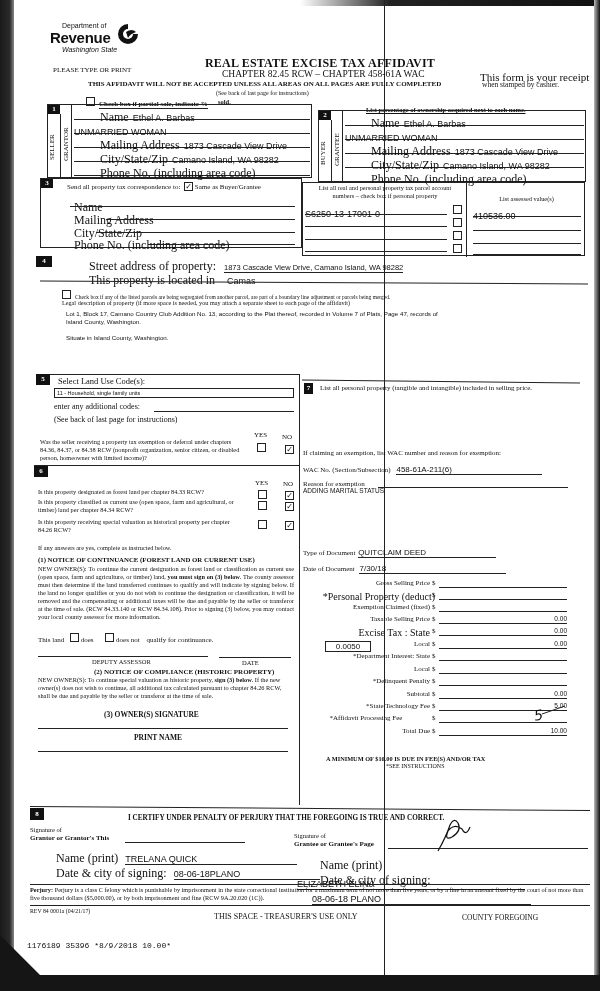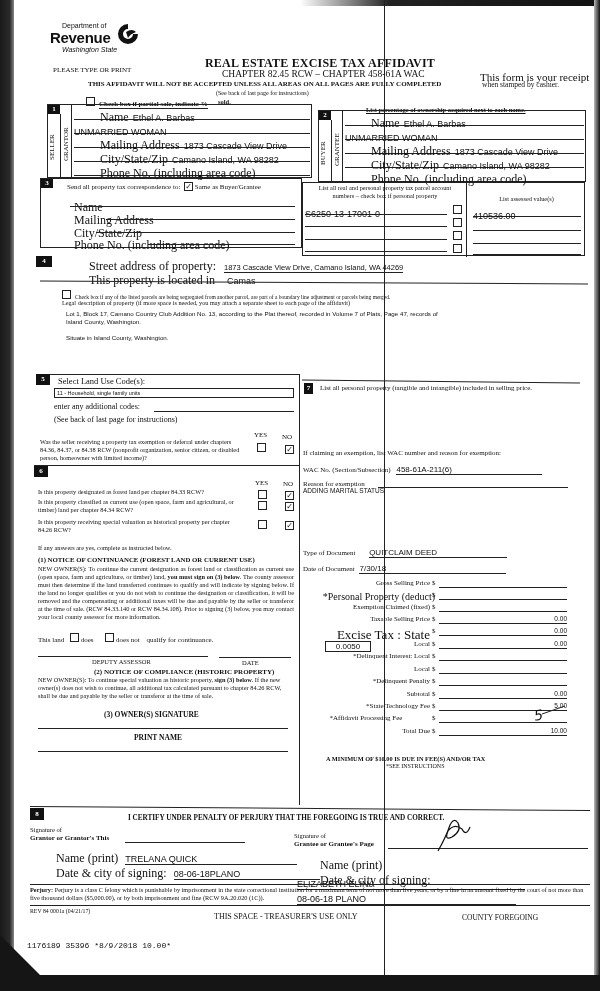--- a/index.html
+++ b/index.html
@@ -164,21 +164,21 @@
   <div class="abs small" style="left:166px;top:12px;width:115px;text-align:center;">List assessed value(s)</div>
   <div class="abs uline" style="left:170px;top:22px;width:108px;height:12px;"><span class="val">410536.00</span></div>
   <div class="abs uline" style="left:170px;top:36px;width:108px;height:12px;"><span class="val"></span></div>
   <div class="abs uline" style="left:170px;top:49px;width:108px;height:12px;"><span class="val"></span></div>
   <div class="abs uline" style="left:170px;top:60px;width:108px;height:12px;"><span class="val"></span></div>
 </div>
 
 <div class="abs secnum" style="left:36px;top:256px;width:16px;height:11px;line-height:11px;">4</div>
 <div class="abs" style="left:63px;top:256px;">
   <span class="lbl">Street address of property:</span>
-  <span class="uline" style="font-size:7.5px;font-family:'Liberation Sans',sans-serif;margin-left:4px;">1873 Cascade View Drive, Camano Island, WA 44269</span>
+  <span class="uline" style="font-size:7.5px;font-family:'Liberation Sans',sans-serif;margin-left:4px;">1873 Cascade View Drive, Camano Island, WA 98282</span>
 </div>
 <div class="abs" style="left:63px;top:270px;">
   <span class="lbl">This property is located in</span>
   <span class="val" style="margin-left:8px;">Camas</span>
 </div>
 <div class="abs hr" style="left:40px;top:282px;width:548px;transform:rotate(0.3deg);"></div>
 <div class="abs" style="left:62px;top:285px;">
   <span class="cb"></span>
   <span class="tiny">Check box if any of the listed parcels are being segregated from another parcel, are part of a boundary line adjustment or parcels being merged.</span>
 </div>
@@ -261,21 +261,21 @@
   <div class="abs" style="left:1px;top:82px;font-size:7px;">
     <span>WAC No. (Section/Subsection)</span>
     <span class="val uline" style="margin-left:4px;padding-right:90px;font-size:8px;">458-61A-211(6)</span>
   </div>
   <div class="abs" style="left:1px;top:97px;font-size:7px;">Reason for exemption</div>
   <div class="abs hr" style="left:76px;top:104px;width:190px;"></div>
   <div class="abs sans" style="left:1px;top:104px;font-size:6.5px;">ADDING MARITAL STATUS</div>
 
   <div class="abs" style="left:1px;top:165px;font-size:7px;">
     <span>Type of Document</span>
-    <span class="val uline" style="margin-left:12px;padding-right:70px;font-size:8px;">QUITCLAIM DEED</span>
+    <span class="val uline" style="margin-left:1px;padding-right:70px;font-size:8px;">QUITCLAIM DEED</span>
   </div>
   <div class="abs" style="left:1px;top:181px;font-size:7px;">
     <span>Date of Document</span>
     <span class="val uline" style="margin-left:3px;padding-right:120px;font-size:8px;">7/30/18</span>
   </div>
 
   <div class="abs box sans" style="left:23px;top:258px;width:46px;height:11px;font-size:8px;line-height:9px;text-align:center;">0.0050</div>
 
   <div class="abs" style="left:0;top:196px;width:266px;">
     <div class="abs right" style="left:0;top:0;width:128px;font-size:7px;">Gross Selling Price</div>
@@ -287,29 +287,29 @@
     <div class="abs uline right sans" style="left:137px;top:12px;width:128px;height:9px;font-size:6.5px;"></div>
 
     <div class="abs right" style="left:0;top:24px;width:128px;font-size:7px;">Exemption Claimed (fixed)</div>
     <div class="abs" style="left:130px;top:24px;font-size:7px;">$</div>
     <div class="abs uline right sans" style="left:137px;top:24px;width:128px;height:9px;font-size:6.5px;"></div>
 
     <div class="abs right" style="left:0;top:36px;width:128px;font-size:7px;">Taxable Selling Price</div>
     <div class="abs" style="left:130px;top:36px;font-size:7px;">$</div>
     <div class="abs uline right sans" style="left:137px;top:36px;width:128px;height:9px;font-size:6.5px;">0.00</div>
 
-    <div class="abs right" style="left:0;top:48px;width:128px;font-size:13px;">Excise Tax : State</div>
+    <div class="abs right" style="left:0;top:48px;width:128px;font-size:10px;">Excise Tax : State</div>
     <div class="abs" style="left:130px;top:48px;font-size:7px;">$</div>
     <div class="abs uline right sans" style="left:137px;top:48px;width:128px;height:9px;font-size:6.5px;">0.00</div>
 
     <div class="abs right" style="left:0;top:61px;width:128px;font-size:7px;">Local</div>
     <div class="abs" style="left:130px;top:61px;font-size:7px;">$</div>
     <div class="abs uline right sans" style="left:137px;top:61px;width:128px;height:9px;font-size:6.5px;">0.00</div>
 
-    <div class="abs right" style="left:0;top:73px;width:128px;font-size:7px;">*Delinquent Interest: Local</div>
+    <div class="abs right" style="left:0;top:73px;width:128px;font-size:7px;">*Department Interest: State</div>
     <div class="abs" style="left:130px;top:73px;font-size:7px;">$</div>
     <div class="abs uline right sans" style="left:137px;top:73px;width:128px;height:9px;font-size:6.5px;"></div>
 
     <div class="abs right" style="left:0;top:86px;width:128px;font-size:7px;">Local</div>
     <div class="abs" style="left:130px;top:86px;font-size:7px;">$</div>
     <div class="abs uline right sans" style="left:137px;top:86px;width:128px;height:9px;font-size:6.5px;"></div>
 
     <div class="abs right" style="left:0;top:98px;width:128px;font-size:7px;">*Delinquent Penalty</div>
     <div class="abs" style="left:130px;top:98px;font-size:7px;">$</div>
     <div class="abs uline right sans" style="left:137px;top:98px;width:128px;height:9px;font-size:6.5px;"></div>
@@ -362,21 +362,21 @@
 <svg class="abs" style="left:428px;top:815px;" width="50" height="42" viewBox="0 0 50 42">
   <path d="M10 36 Q18 22 22 10 Q26 2 30 8 Q34 16 24 22 Q16 26 20 16 Q26 8 34 14 Q38 22 42 12" stroke="#111" stroke-width="1.2" fill="none"></path>
 </svg>
 
 <div class="abs" style="left:294px;top:855px;">
   <span class="lbl">Name (print)</span>
   <span class="val uline" style="margin-left:3px;padding-right:150px;">ELIZABETH ELINA</span>
 </div>
 <div class="abs" style="left:294px;top:870px;">
   <span class="lbl">Date &amp; city of signing:</span>
-  <span class="val uline" style="margin-left:3px;padding-right:150px;">08-06-18 PLANO</span>
+  <span class="val uline" style="margin-left:18px;padding-right:150px;">08-06-18 PLANO</span>
 </div>
 
 <div class="abs hr" style="left:30px;top:884px;width:560px;"></div>
 <div class="abs" style="left:30px;top:886px;width:560px;font-size:6.3px;line-height:8px;">
   <b>Perjury:</b><span> Perjury is a class C felony which is punishable by imprisonment in the state correctional institution for a maximum term of not more than five years, or by a fine in an amount fixed by the court of not more than five thousand dollars ($5,000.00), or by both imprisonment and fine (RCW 9A.20.020 (1C)).</span>
 </div>
 <div class="abs hr" style="left:30px;top:905px;width:560px;"></div>
 
 <div class="abs" style="left:30px;top:908px;font-size:5.8px;">REV 84 0001a (04/21/17)</div>
 <div class="abs" style="left:214px;top:912px;font-size:8px;">THIS SPACE - TREASURER'S USE ONLY</div>

